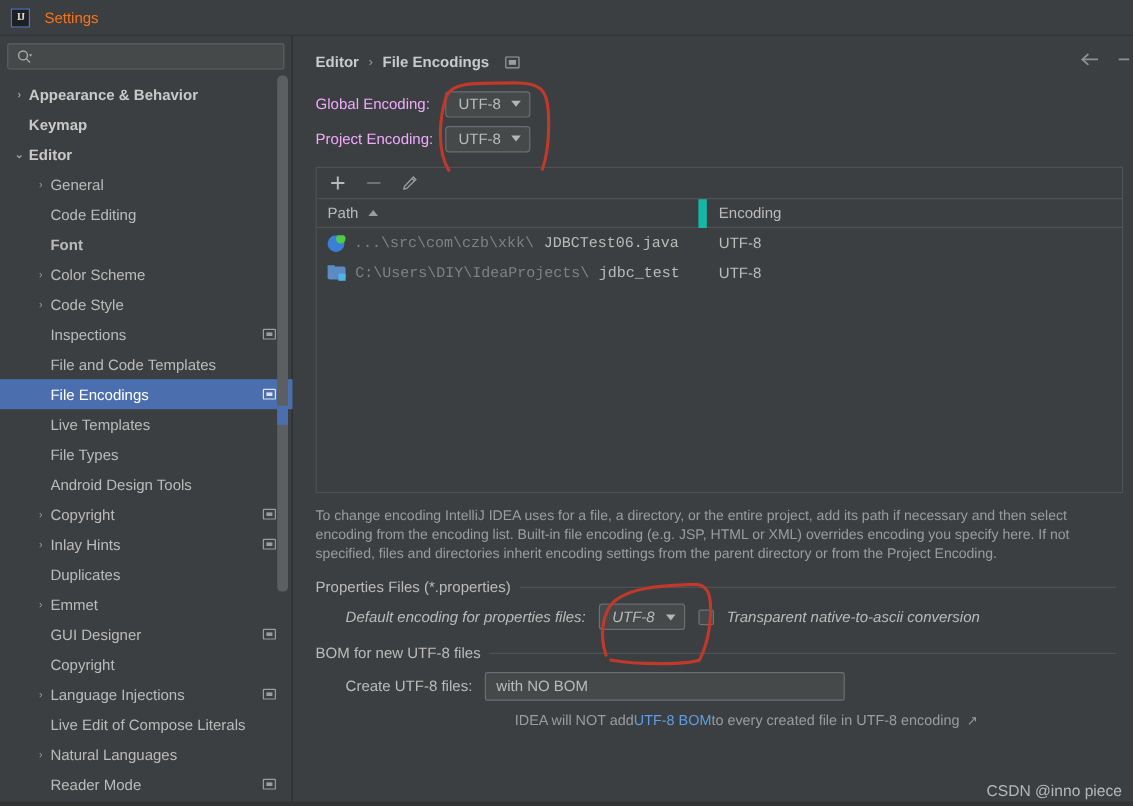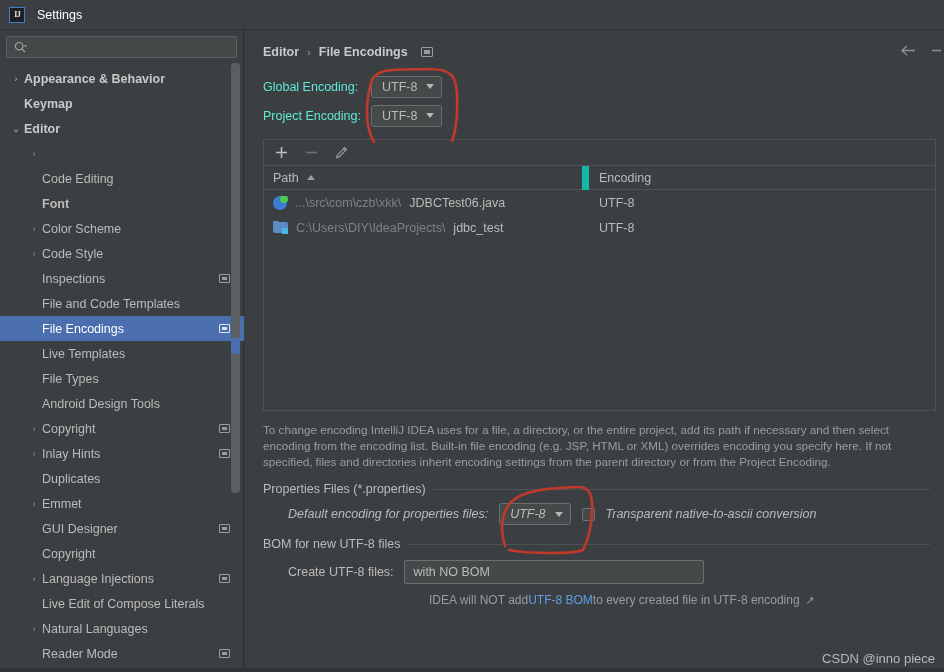--- a/index.html
+++ b/index.html
@@ -25,21 +25,21 @@
     border: 1px solid #4a78c8;
     color: #d8d8d8;
     font-size: 9px; font-weight: bold;
     font-family: "Liberation Serif", serif;
     display: flex; align-items: center; justify-content: center;
     letter-spacing: -1px;
     line-height: 1;
   }
   .title-text {
     margin-left: 12px;
-    color: #ffffff;
+    color: #f97316;
     font-size: 12.5px;
   }
 
   
   .body-wrap {
     position: absolute; top: 30px; left: 0;
     width: 944px; height: 642px;
     display: flex;
   }
 
@@ -157,21 +157,21 @@
     padding-right: 2px;
   }
 
   .enc-rows { margin-top: 10px; padding-left: 19px; }
   .enc-row {
     display: flex; align-items: center;
     height: 29px;
   }
   .enc-label {
     width: 108px;
-    color: #5eead4; font-size: 12.5px;
+    color: #f0abfc; font-size: 12.5px;
   }
   .combo {
     height: 22px;
     background: #45494a;
     border: 1px solid #6a6e6f;
     border-radius: 3px;
     display: flex; align-items: center;
     padding: 0 7px 0 10px;
     color: #bbbbbb; font-size: 12.5px;
     gap: 9px;
@@ -223,21 +223,21 @@
   .tbl-body { flex: 1; }
   .trow {
     height: 25px;
     display: flex; align-items: center;
     font-size: 12.5px;
   }
   .td-path {
     width: 325px; padding-left: 9px;
     display: flex; align-items: center; gap: 8px;
     color: #7e8285;
-    white-space: nowrap; overflow: hidden;
+    white-space: nowrap; overflow: hidden; font-family: Liberation Mono, monospace;
   }
   .td-path b { color: #bbbbbb; font-weight: normal; }
   .td-enc { padding-left: 10px; color: #bbbbbb; }
 
   .icon-java {
     width: 14px; height: 14px; min-width: 14px;
     border-radius: 50%;
     background: #3a7fd5;
     position: relative;
   }
@@ -356,20 +356,21 @@
         <div class="tree-item bold" style="padding-left: 8px;">
           <span class="twisty"></span>
           <span class="lbl">Keymap</span>
         </div>
         <div class="tree-item bold" style="padding-left: 8px;">
           <span class="twisty">⌄</span>
           <span class="lbl">Editor</span>
         </div>
         <div class="tree-item" style="padding-left: 26px;">
           <span class="twisty">›</span>
+          <span class="lbl">General</span>
         </div>
         <div class="tree-item" style="padding-left: 26px;">
           <span class="twisty"></span>
           <span class="lbl">Code Editing</span>
         </div>
         <div class="tree-item" style="padding-left: 26px; font-weight: bold;">
           <span class="twisty"></span>
           <span class="lbl">Font</span>
         </div>
         <div class="tree-item" style="padding-left: 26px;">

